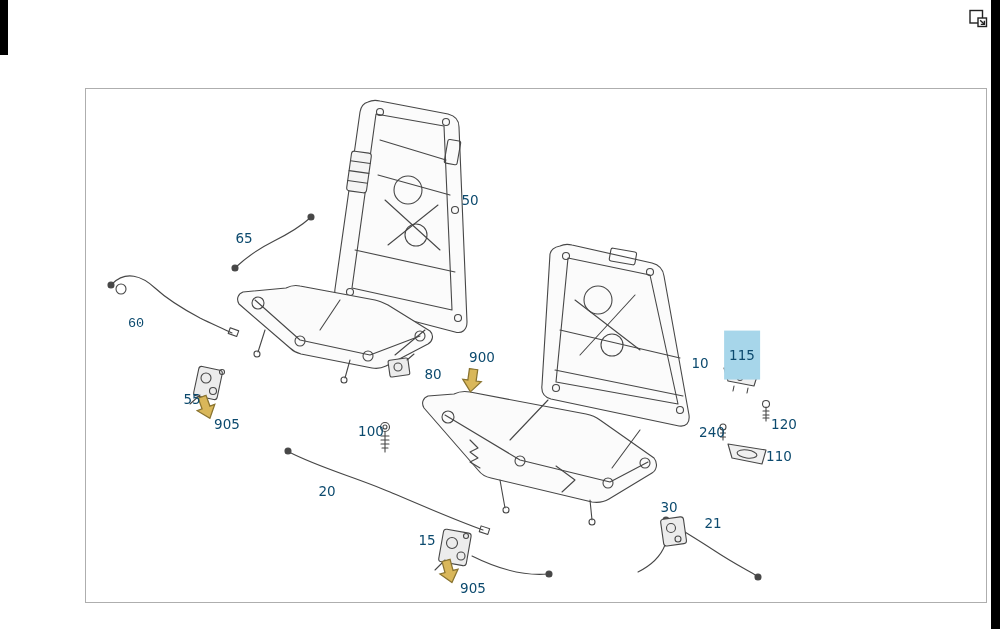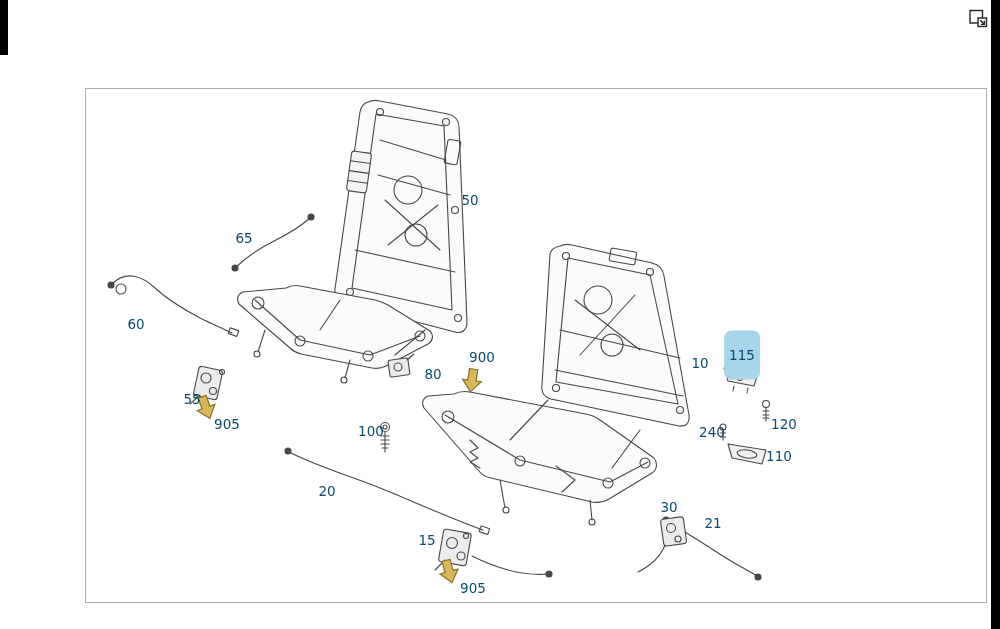--- a/index.html
+++ b/index.html
@@ -18,21 +18,21 @@
     position:absolute;left:85px;top:88px;width:902px;height:515px;
     border:1px solid #aeaeae;box-sizing:border-box;pointer-events:none;
   }
   .drawing{position:absolute;left:0;top:0;pointer-events:none;}
   .plabel{
     position:absolute;transform:translate(-50%,-50%);
     font-size:13.5px;color:#0c4a6e;line-height:1.1;cursor:pointer;
     white-space:nowrap;
   }
   .plabel.hl{
-    background:#a7d6ea;padding:17px 5px;border-radius:7px;
+    background:#a7d6ea;padding:17px 5px;border-radius:0;
     transform:translate(-50%,-50%);
   }
   .marker{position:absolute;width:22px;height:25px;cursor:pointer;}
   .marker svg{display:block;}
 </style>
 </head>
 <body>
 
 <div class="stage">
 
@@ -218,21 +218,21 @@
     </svg>
   </div>
   <div class="marker" style="left:438px;top:559px;transform:rotate(-15deg);">
     <svg width="22" height="25" viewBox="0 0 20 24">
       <path d="M6,1 L14,1 L14,12 L19,12 L10,23 L1,12 L6,12 Z" fill="#d9b75a" stroke="#8a7430" stroke-width="1.2"></path>
     </svg>
   </div>
 
   <div class="plabel" style="left:470px;top:200px;">50</div>
   <div class="plabel" style="left:244px;top:238px;">65</div>
-  <div class="plabel" style="left:136px;top:324px;">60</div>
+  <div class="plabel" style="left:136px;top:324px;font-family:Liberation Mono, monospace;">60</div>
   <div class="plabel" style="left:192px;top:399px;">55</div>
   <div class="plabel" style="left:227px;top:424px;">905</div>
   <div class="plabel" style="left:433px;top:374px;">80</div>
   <div class="plabel" style="left:482px;top:357px;">900</div>
   <div class="plabel" style="left:371px;top:431px;">100</div>
   <div class="plabel" style="left:327px;top:491px;">20</div>
   <div class="plabel" style="left:427px;top:540px;">15</div>
   <div class="plabel" style="left:473px;top:588px;">905</div>
   <div class="plabel" style="left:700px;top:363px;">10</div>
   <div class="plabel hl" style="left:742px;top:355px;">115</div>

